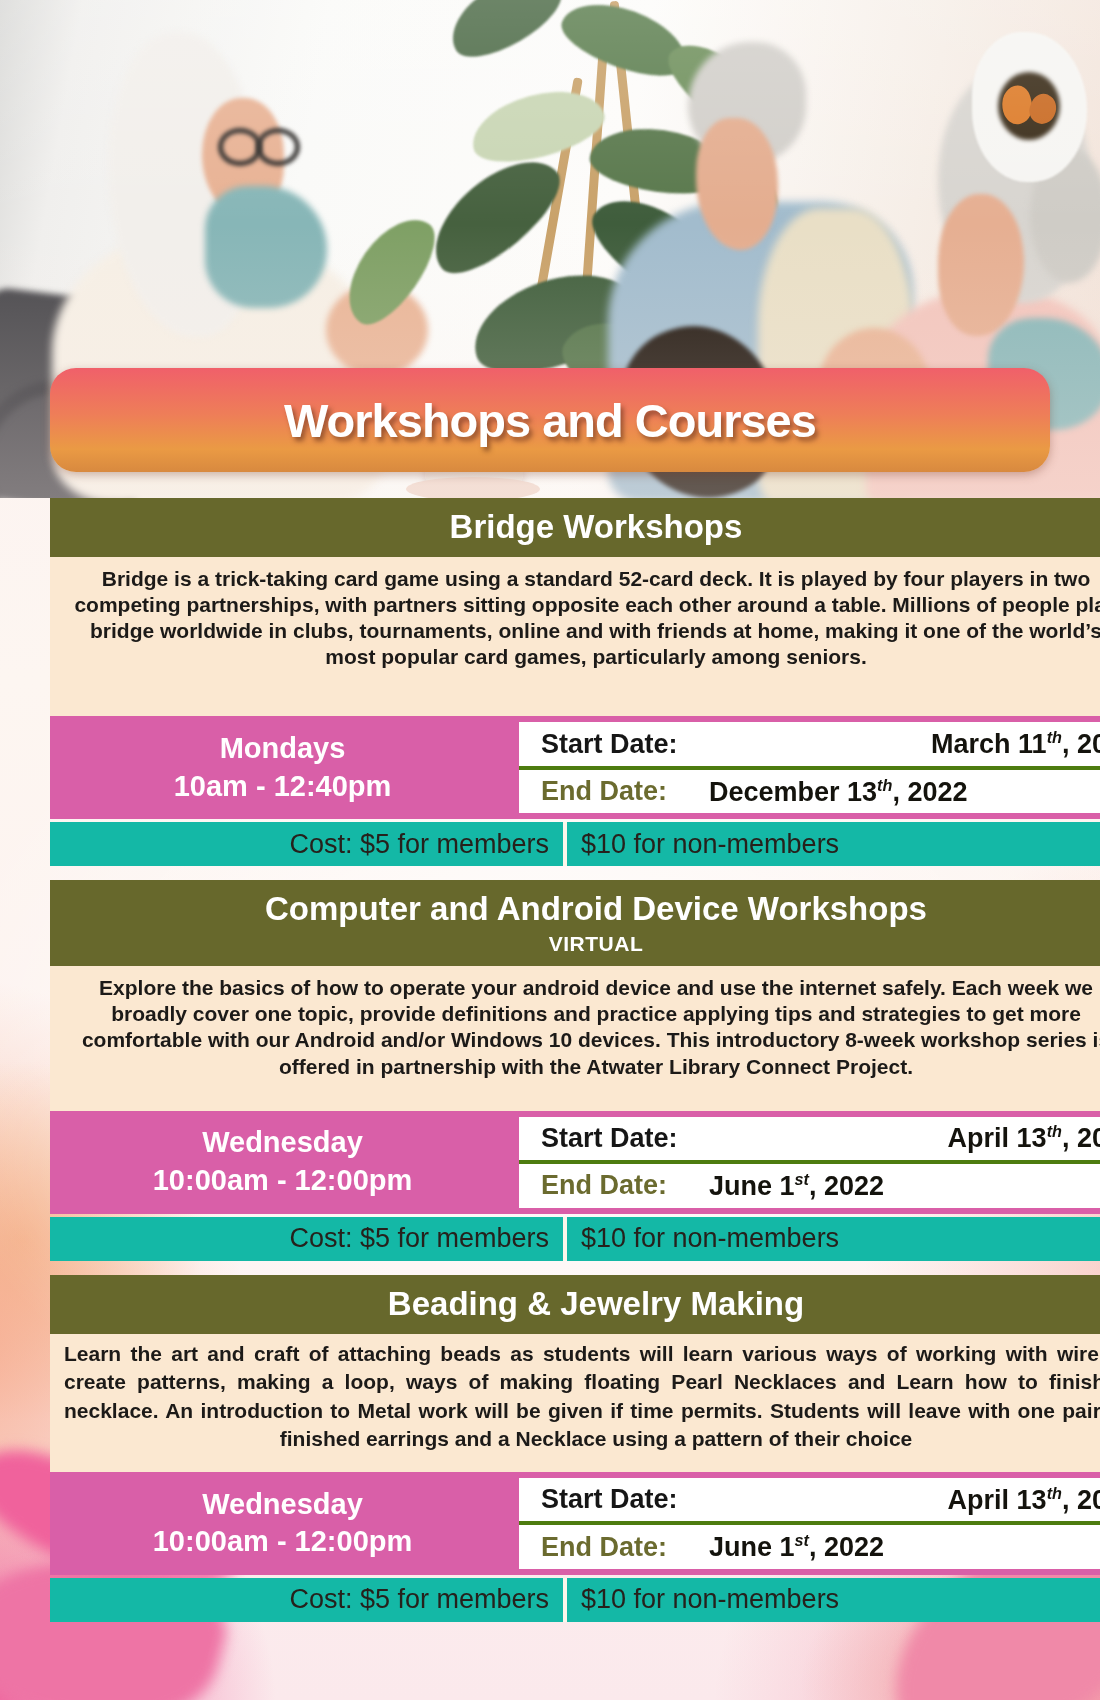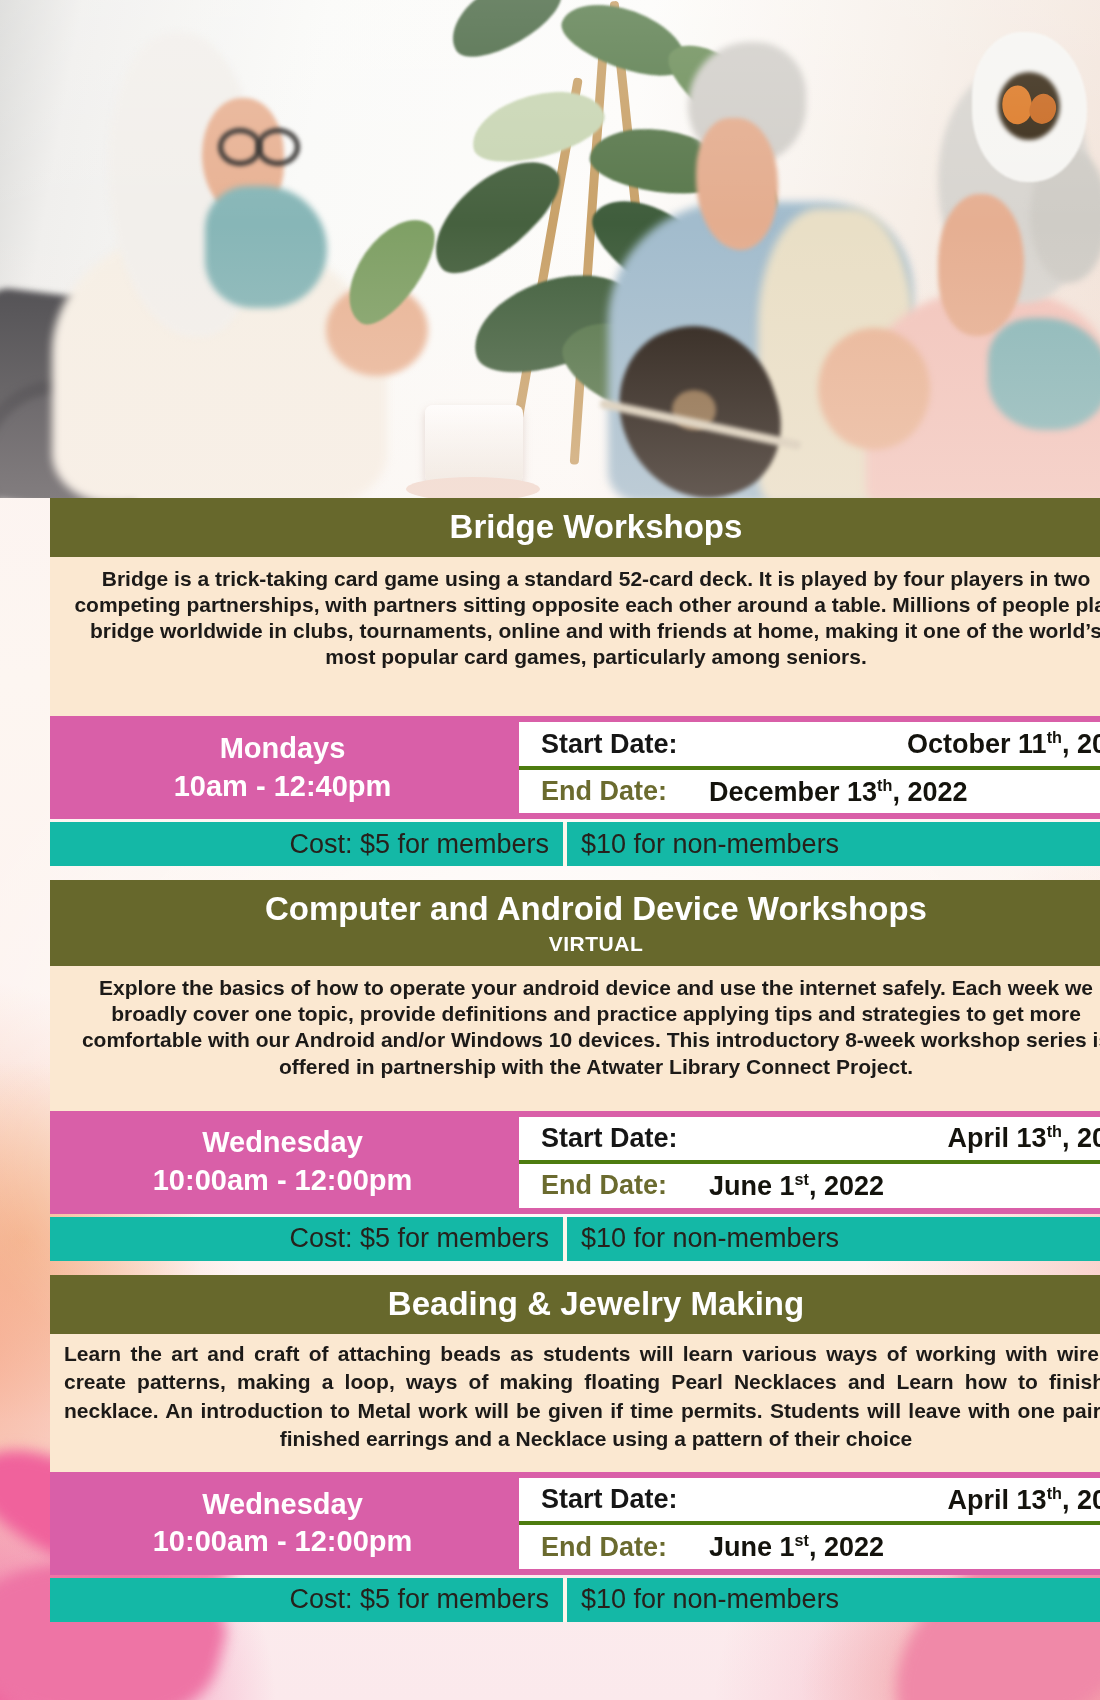--- a/index.html
+++ b/index.html
@@ -96,21 +96,21 @@
   .sched{position:relative;background:#d95fa8;height:103px;}
   .sched-left{position:absolute;left:0;top:0;bottom:0;width:465px;display:flex;flex-direction:column;
     align-items:center;justify-content:center;color:#fff;font-weight:700;font-size:29px;line-height:1.3;}
   .dates-panel{position:absolute;left:469px;right:5px;top:6px;bottom:6px;background:#ffffff;
     display:flex;flex-direction:column;}
   .date-row{flex:1;display:flex;align-items:center;padding-left:22px;font-size:27px;font-weight:700;}
   .date-row.start{border-bottom:4px solid #4d7c0f;justify-content:space-between;}
   .date-label{width:168px;color:#161616;}
   .date-row.end .date-label{color:#6b6b2f;}
   .date-value{color:#14130d;}
-  sup{font-size:60%;}
+  sup{font-size:60%;font-style:italic;}
 
   .cost{display:flex;background:#14b8a6;height:44px;margin-top:3px;align-items:center;
     font-size:27px;font-weight:400;color:#26211c;padding-left:48px;}
   .cost-left{width:465px;text-align:right;padding-right:14px;box-sizing:border-box;}
   .cost-div{width:4px;align-self:stretch;background:#fdf6ea;}
   .cost-right{flex:1;text-align:left;padding-left:14px;}
 </style>
 </head>
 <body>
 
@@ -161,37 +161,40 @@
     <div class="rw-flower ph-blur2"></div>
     <div class="rw-flower-core ph-blur2"></div>
     <div class="rw-bfly1"></div>
     <div class="rw-bfly2"></div>
     <div class="rw-face ph-blur2"></div>
     <div class="rw-scarf ph-blur3"></div>
     <div class="rw-hands ph-blur3"></div>
     <div class="photo-wash"></div>
   </div>
 
+  <div class="banner">
+    <div class="banner-title">Workshops and Courses</div>
+  </div>
 
   <div class="content">
 
     <div class="sec">
       <div class="sec-header">
         <div class="sec-title">Bridge Workshops</div>
       </div>
       <div class="sec-desc d1">Bridge is a trick-taking card game using a standard 52-card deck. It is played by four players in two competing partnerships, with partners sitting opposite each other around a table. Millions of people play bridge worldwide in clubs, tournaments, online and with friends at home, making it one of the world’s most popular card games, particularly among seniors.</div>
       <div class="sched">
         <div class="sched-left">
           <div>Mondays</div>
           <div>10am - 12:40pm</div>
         </div>
         <div class="dates-panel">
           <div class="date-row start">
             <span class="date-label">Start Date:</span>
-            <span class="date-value"><span>October 11</span><sup>th</sup><span>, 2022</span></span>
+            <span class="date-value"><span>March 11</span><sup>th</sup><span>, 2022</span></span>
           </div>
           <div class="date-row end">
             <span class="date-label">End Date:</span>
             <span class="date-value"><span>December 13</span><sup>th</sup><span>, 2022</span></span>
           </div>
         </div>
       </div>
       <div class="cost">
         <div class="cost-left">Cost: $5 for members</div>
         <div class="cost-div"></div>

